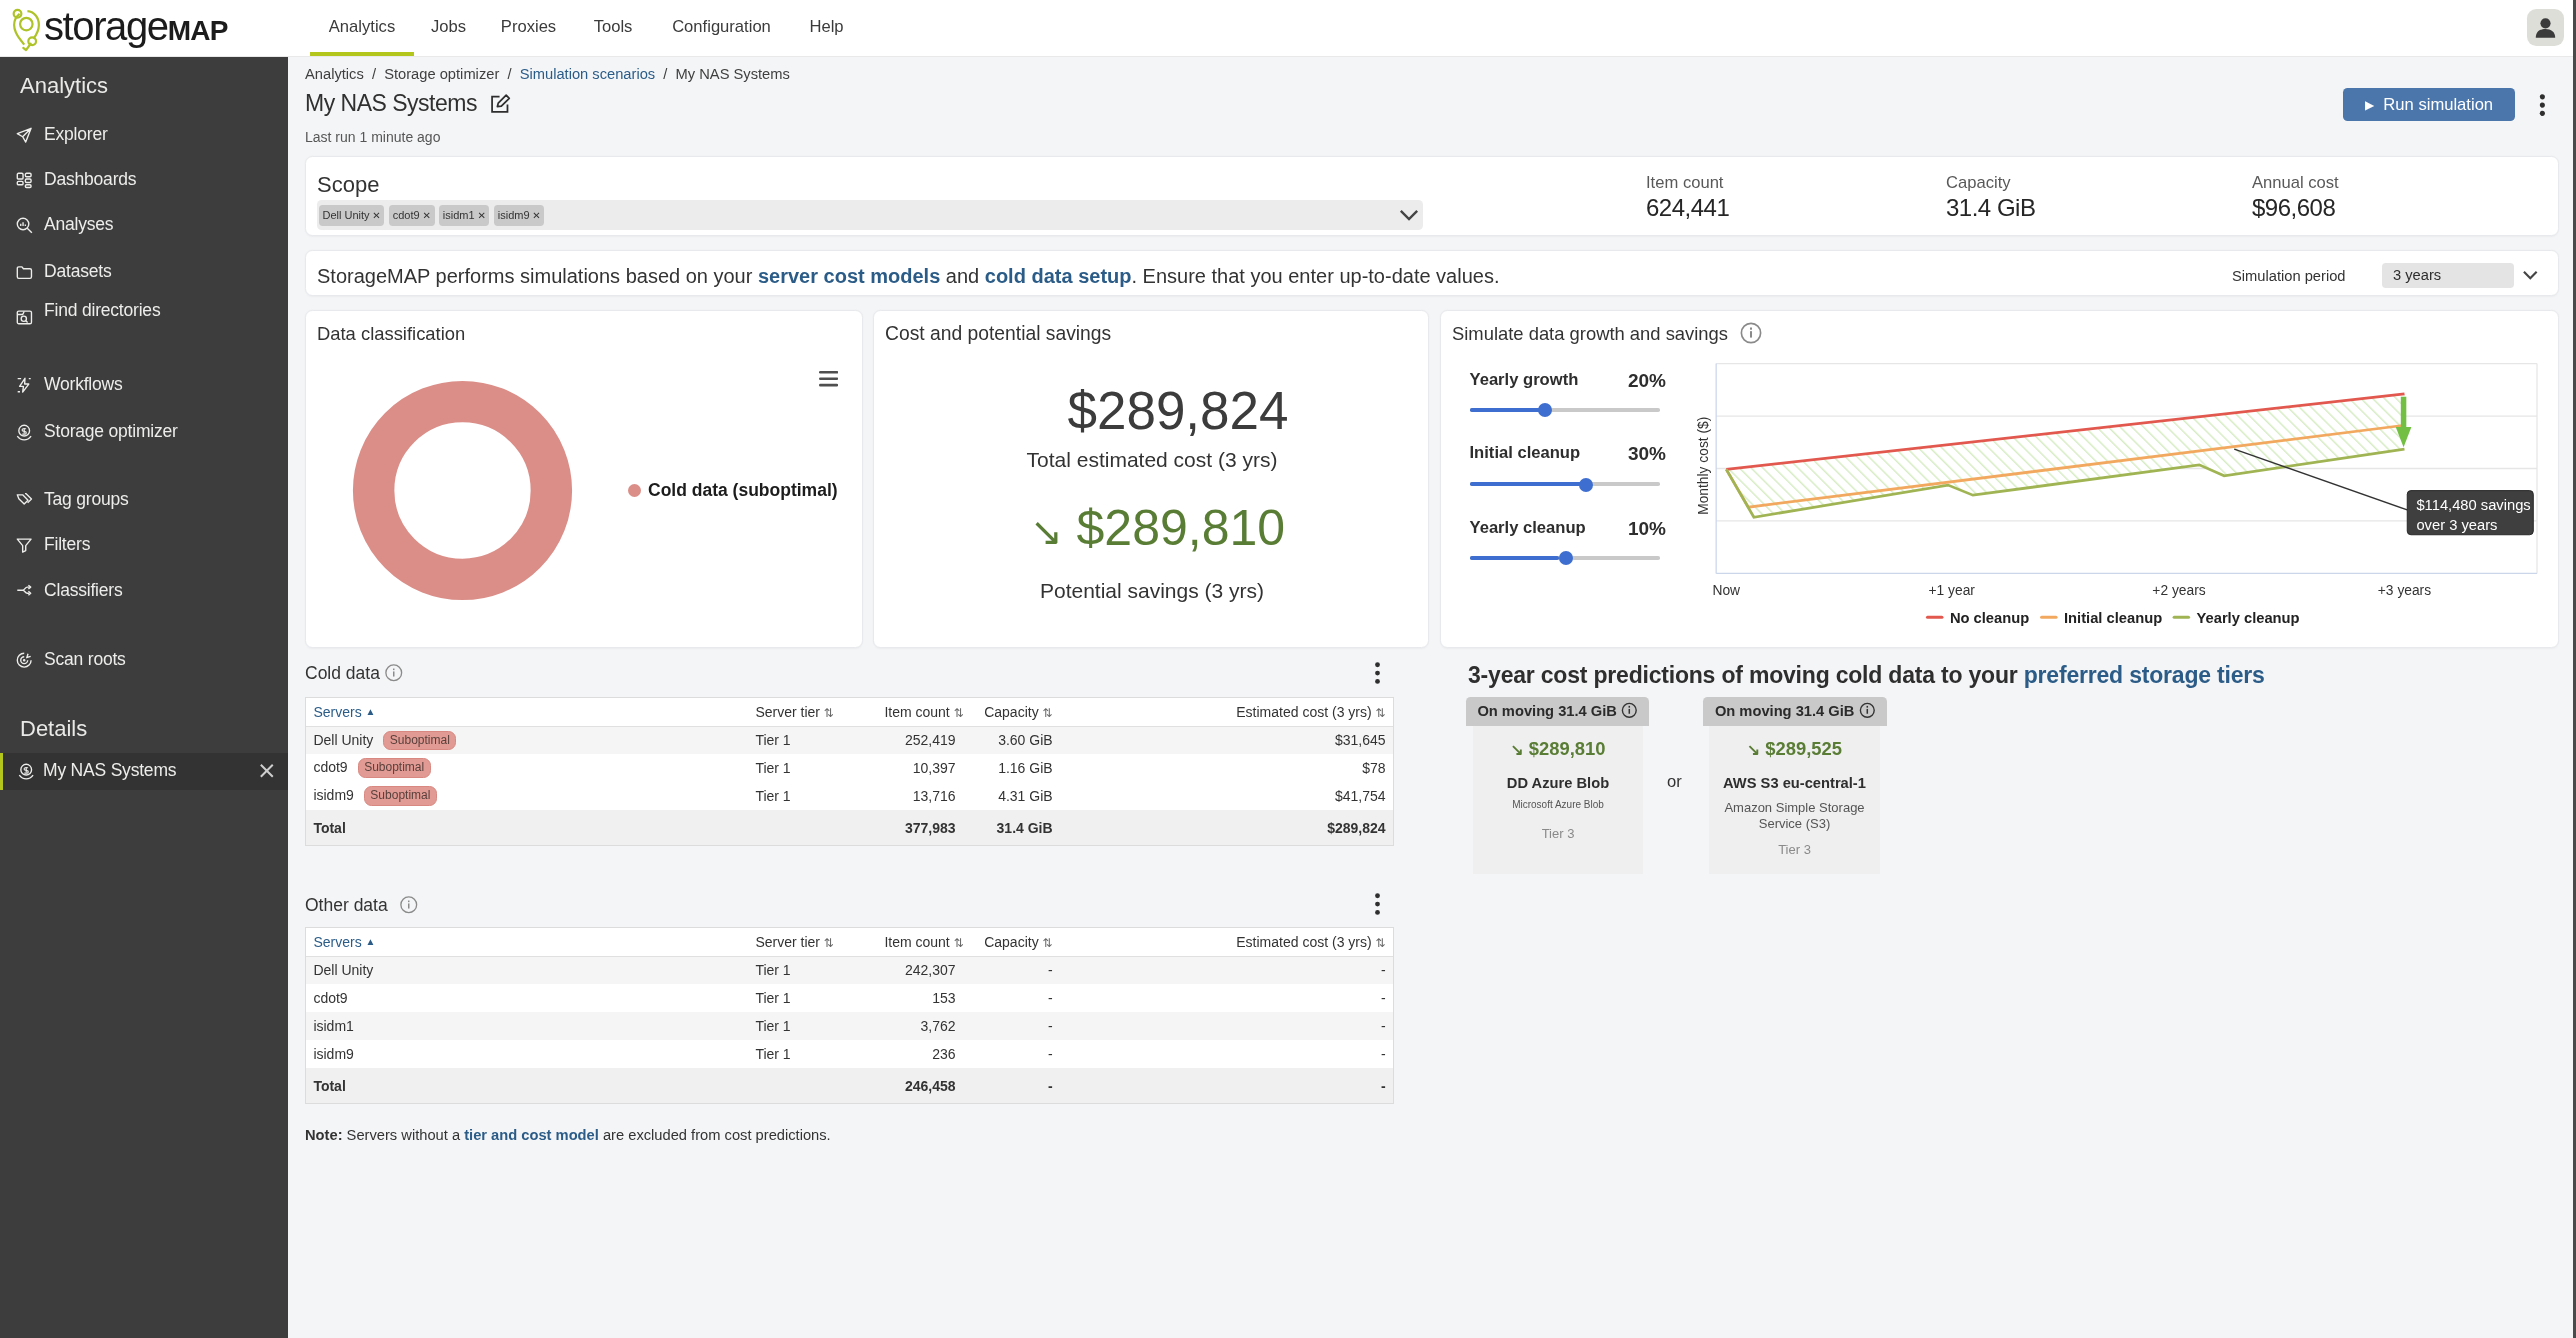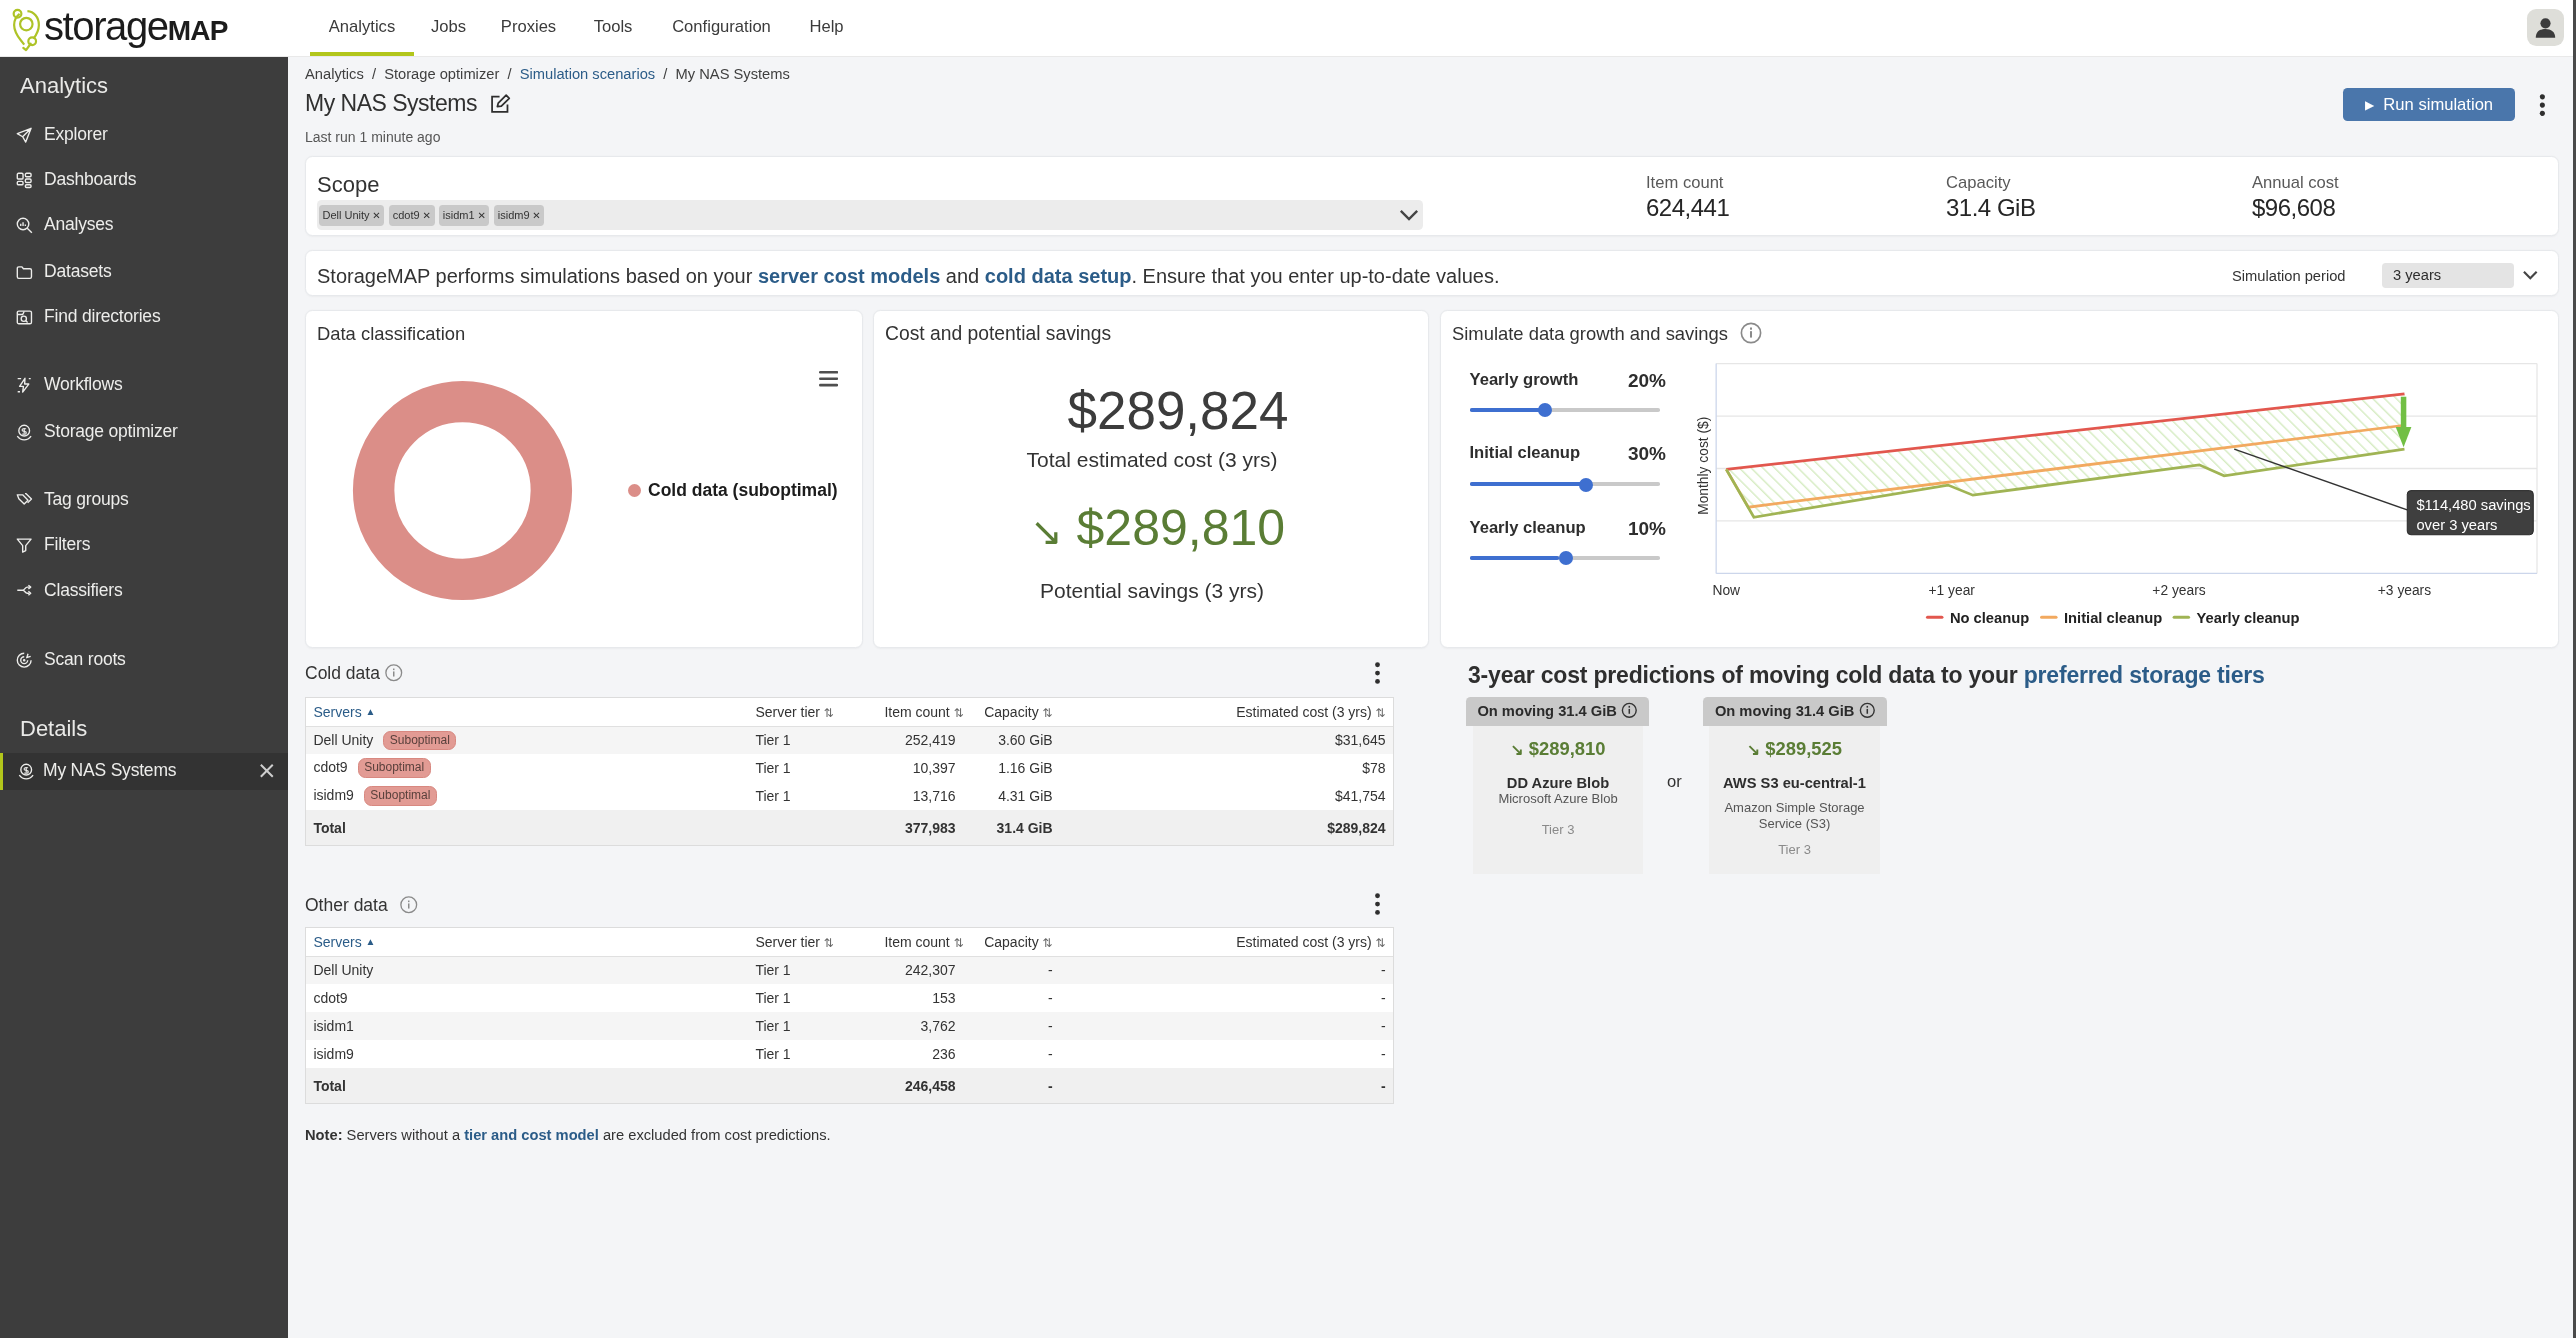--- a/index.html
+++ b/index.html
@@ -126,21 +126,21 @@
   <div class="sb-item" style="top:204px">Datasets</div>
 
   <svg class="sb-ico" style="top:251px" viewBox="0 0 24 24">
       <g fill="none" stroke="#ededeb" stroke-width="1.8">
         <rect x="3" y="4" width="18.5" height="16.5" rx="2"></rect>
         <path d="M3 8.5 L10 8.5 L12 4.5"></path>
         <circle cx="11.5" cy="14" r="3.4"></circle>
         <path d="M14 16.5 L16.5 19"></path>
       </g>
     </svg>
-  <div class="sb-item" style="top:249px">Find directories</div>
+  <div class="sb-item" style="top:243px">Find directories</div>
 
   <svg class="sb-ico" style="top:319px" viewBox="0 0 24 24">
       <g fill="none" stroke="#ededeb" stroke-width="1.8">
         <path d="M13 3 L6 13.5 L11 13.5 L10 21 L18 10.5 L12.6 10.5 Z" stroke-linejoin="round"></path>
         <path d="M3.5 3.5 L8 3.5 M3.5 20.5 L6.5 20.5 M18 3.5 L20.5 3.5"></path>
       </g>
     </svg>
   <div class="sb-item" style="top:317px">Workflows</div>
 
   <svg class="sb-ico" style="top:366px" viewBox="0 0 24 24">
@@ -461,21 +461,21 @@
 
 <div class="abs" style="left:1468px;top:662px;font-size:23px;letter-spacing:-0.2px;font-weight:bold;color:#2e2e2e">3-year cost predictions of moving cold data to your <span class="blue">preferred storage tiers</span></div>
 <div class="pbox-head" style="left:1466px;top:697px;width:183px">On moving 31.4 GiB <svg style="display:inline;vertical-align:-2.8px" width="16.6" height="16.6" viewBox="0 0 24 24">
       <circle cx="12" cy="12" r="10" fill="none" stroke="#333" stroke-width="2"></circle>
       <rect x="10.9" y="10" width="2.2" height="7" fill="#333"></rect>
       <rect x="10.9" y="5.6" width="2.2" height="2.6" fill="#333"></rect>
     </svg></div>
 <div class="pbox-body" style="left:1473px;top:726px;width:170px;height:148px">
   <div style="margin-top:12px;font-size:18.4px;font-weight:bold" class="greensave"><span style="font-size:15.6px">↘</span> $289,810</div>
   <div style="margin-top:14.7px;font-size:14.7px;font-weight:bold;color:#2e2e2e">DD Azure Blob</div>
-  <div style="margin-top:0;font-size:13px;color:#555">Microsoft Azure Blob</div>
+  <div style="margin-top:8px;font-size:10px;color:#555">Microsoft Azure Blob</div>
   <div style="margin-top:16.6px;font-size:13px;color:#8a8a8a">Tier 3</div>
 </div>
 <div class="abs" style="left:1667px;top:772px;font-size:16.6px;color:#333">or</div>
 <div class="pbox-head" style="left:1703px;top:697px;width:184px">On moving 31.4 GiB <svg style="display:inline;vertical-align:-2.8px" width="16.6" height="16.6" viewBox="0 0 24 24">
       <circle cx="12" cy="12" r="10" fill="none" stroke="#333" stroke-width="2"></circle>
       <rect x="10.9" y="10" width="2.2" height="7" fill="#333"></rect>
       <rect x="10.9" y="5.6" width="2.2" height="2.6" fill="#333"></rect>
     </svg></div>
 <div class="pbox-body" style="left:1709px;top:726px;width:171px;height:148px">
   <div style="margin-top:12px;font-size:18.4px;font-weight:bold" class="greensave"><span style="font-size:15.6px">↘</span> $289,525</div>

